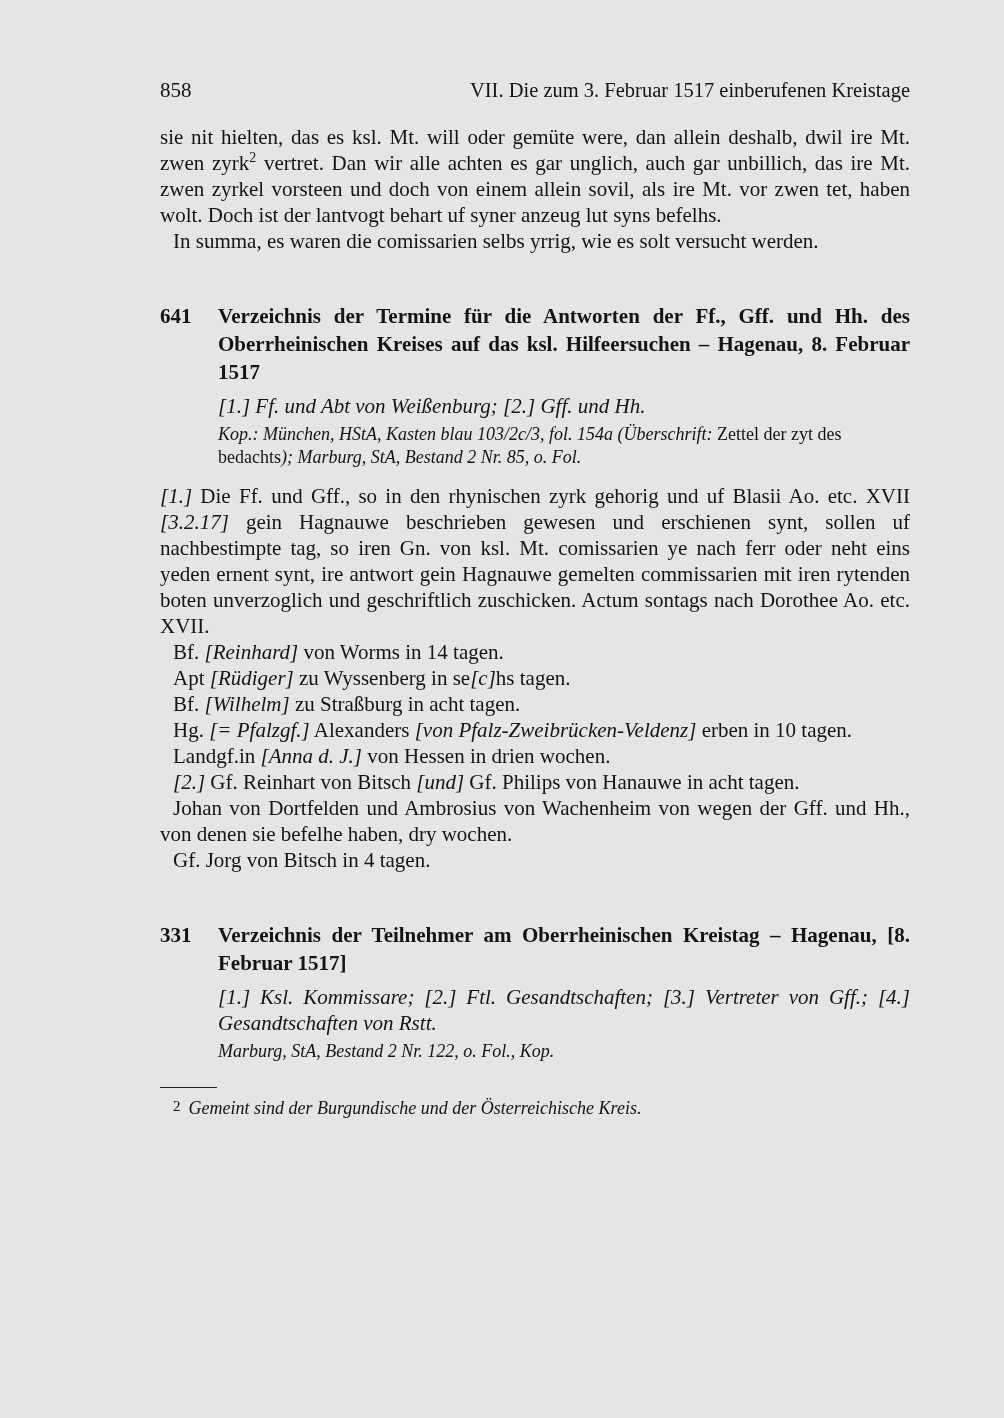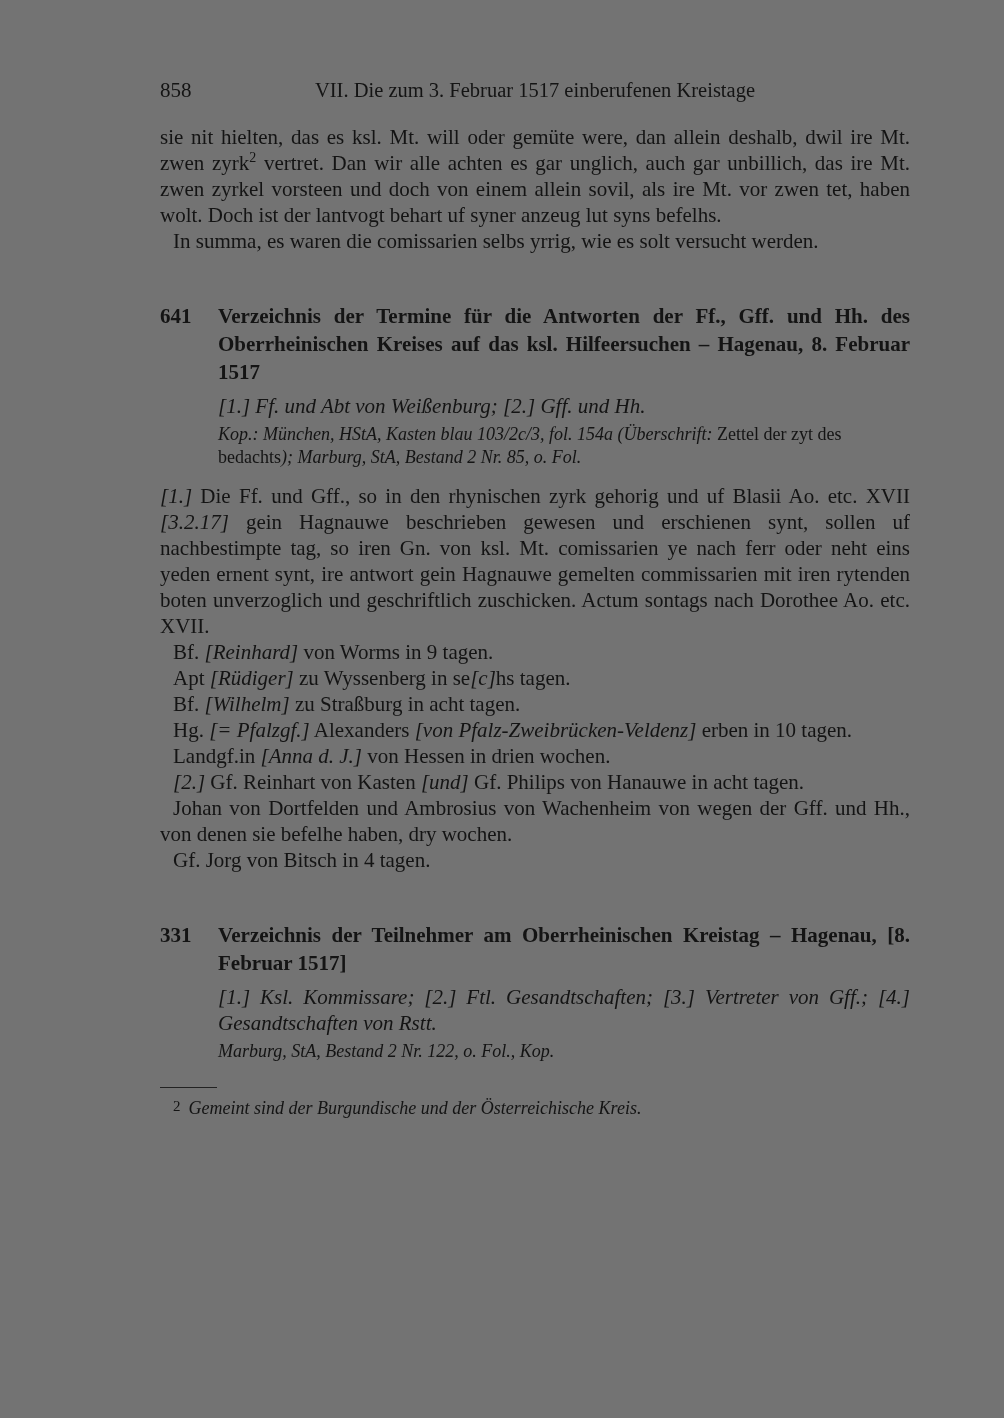--- a/index.html
+++ b/index.html
@@ -1,21 +1,21 @@
 <!DOCTYPE html>
 <html><head>
 <meta charset="utf-8">
 <style>
   * { box-sizing: border-box; }
   html, body { margin: 0; padding: 0; background: #ffffff; }
   .page {
     position: relative;
     width: 1004px;
     height: 1418px;
-    background: #737373;
+    background: #e5e5e5;
     color: #141414;
     font-family: "Liberation Serif", "DejaVu Serif", serif;
     font-size: 21px;
     line-height: 26px;
     overflow: hidden;
   }
   .content {
     position: absolute;
     left: 160px;
     top: 78px;
@@ -25,21 +25,21 @@
     position: relative;
     height: 24px;
     line-height: 24px;
   }
   .page-num {
     position: absolute;
     left: 0;
     top: 0;
   }
   .running-title {
-    text-align: center;
+    text-align: right;
     font-size: 20.5px;
   }
   p { margin: 0; }
   .justify { text-align: justify; }
   .it { font-style: italic; }
   .sup {
     font-size: 14px;
     vertical-align: super;
     line-height: 0;
   }
@@ -109,26 +109,26 @@
 
     <div class="entry">
       <div class="entry-head">
         <span class="entry-num">641</span>
         <span class="entry-title">Verzeichnis der Termine für die Antworten der Ff., Gff. und Hh. des Oberrheinischen Kreises auf das ksl. Hilfeersuchen – Hagenau, 8. Februar 1517</span>
       </div>
       <p class="entry-sub entry-summary"><span class="it">[1.] Ff. und Abt von Weißenburg; [2.] Gff. und Hh.</span></p>
       <p class="entry-sub entry-source"><span class="it">Kop.: München, HStA, Kasten blau 103/2c/3, fol. 154a (Überschrift: </span><span>Zettel der zyt des bedachts</span><span class="it">); Marburg, StA, Bestand 2 Nr. 85, o. Fol.</span></p>
       <p class="entry-body"><span class="it">[1.]</span><span> Die Ff. und Gff., so in den rhynischen zyrk gehorig und uf Blasii Ao. etc. XVII </span><span class="it">[3.2.17]</span><span> gein Hagnauwe beschrieben gewesen und erschienen synt, sollen uf nachbestimpte tag, so iren Gn. von ksl. Mt. comissarien ye nach ferr oder neht eins yeden ernent synt, ire antwort gein Hagnauwe gemelten commissarien mit iren rytenden boten unverzoglich und geschriftlich zuschicken. Actum sontags nach Dorothee Ao. etc. XVII.</span></p>
       <div class="response-list">
-          <p><span>Bf. </span><span class="it">[Reinhard]</span><span> von Worms in 9 tagen.</span></p>
+          <p><span>Bf. </span><span class="it">[Reinhard]</span><span> von Worms in 14 tagen.</span></p>
           <p><span>Apt </span><span class="it">[Rüdiger]</span><span> zu Wyssenberg in se</span><span class="it">[c]</span><span>hs tagen.</span></p>
           <p><span>Bf. </span><span class="it">[Wilhelm]</span><span> zu Straßburg in acht tagen.</span></p>
           <p><span>Hg. </span><span class="it">[= Pfalzgf.]</span><span> Alexanders </span><span class="it">[von Pfalz-Zweibrücken-Veldenz]</span><span> erben in 10 tagen.</span></p>
           <p><span>Landgf.in </span><span class="it">[Anna d. J.]</span><span> von Hessen in drien wochen.</span></p>
-          <p><span class="it">[2.]</span><span> Gf. Reinhart von Kasten </span><span class="it">[und]</span><span> Gf. Philips von Hanauwe in acht tagen.</span></p>
+          <p><span class="it">[2.]</span><span> Gf. Reinhart von Bitsch </span><span class="it">[und]</span><span> Gf. Philips von Hanauwe in acht tagen.</span></p>
           <p><span>Johan von Dortfelden und Ambrosius von Wachenheim von wegen der Gff. und Hh., von denen sie befelhe haben, dry wochen.</span></p>
           <p><span>Gf. Jorg von Bitsch in 4 tagen.</span></p>
         </div>
     </div>
 
     <div class="entry">
       <div class="entry-head">
         <span class="entry-num">331</span>
         <span class="entry-title">Verzeichnis der Teilnehmer am Oberrheinischen Kreistag – Hagenau, [8. Februar 1517]</span>
       </div>

